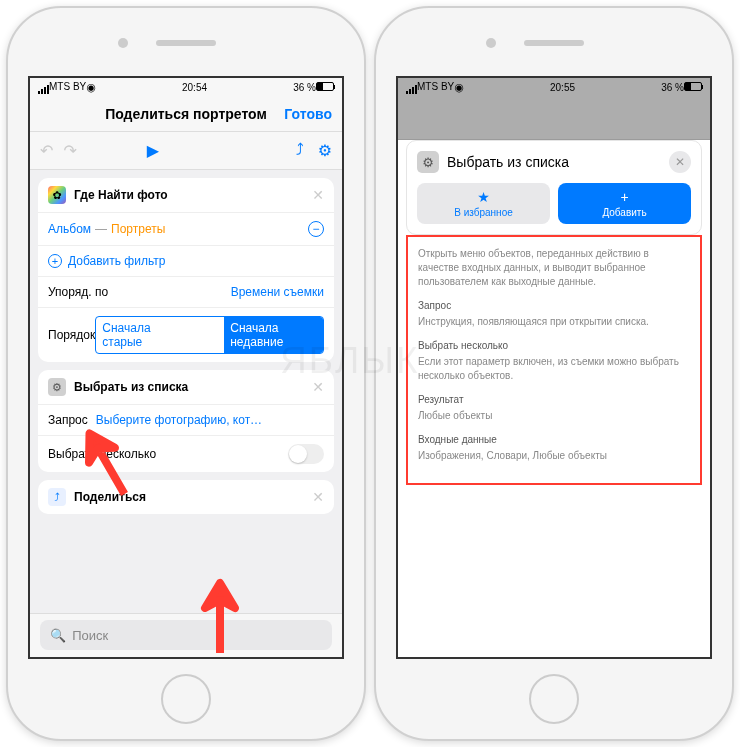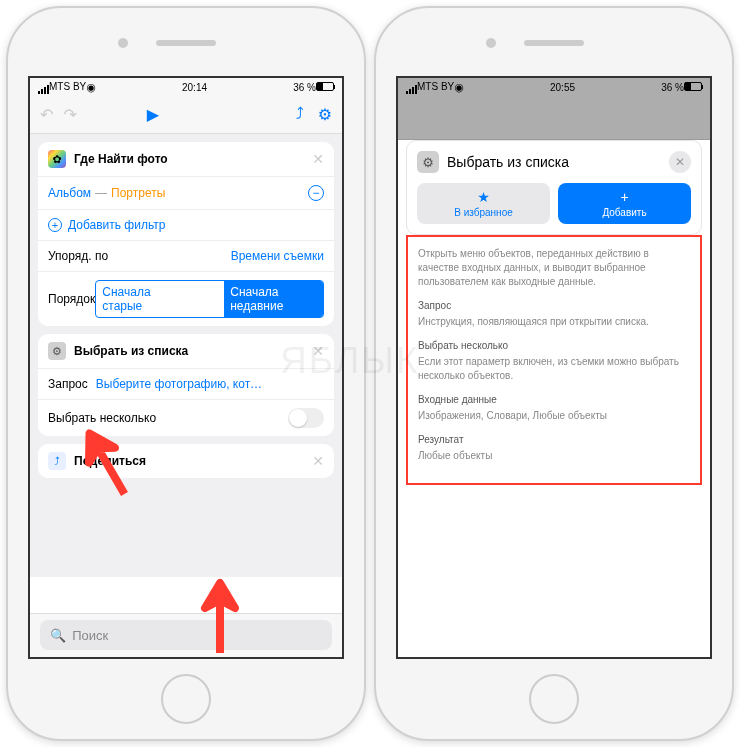--- a/index.html
+++ b/index.html
@@ -117,29 +117,33 @@
       <div class="status-left">
         <div class="signal-bars">
             <div class="bar b1"></div>
             <div class="bar b2"></div>
             <div class="bar b3"></div>
             <div class="bar b4"></div>
           </div>
         <span>MTS BY</span>
         <span class="wifi">◉</span>
       </div>
-      <span>20:14</span>
+      <span>20:54</span>
       <div class="status-right">
         <span>36 %</span>
         <div class="battery">
             <div class="battery-fill"></div>
           </div>
       </div>
     </div>
 
+    <div class="nav">
+      <span class="nav-title">Поделиться портретом</span>
+      <span class="nav-done">Готово</span>
+    </div>
 
     <div class="toolbar">
       <span class="tb-icon">↶</span>
       <span class="tb-icon">↷</span>
       <span class="tb-icon tb-play">▶</span>
       <div class="tb-right">
         <span class="tb-icon tb-share">⤴</span>
         <span class="tb-icon tb-settings">⚙</span>
       </div>
     </div>
@@ -267,20 +271,20 @@
             <span class="tab-icon">+</span>
             <span>Добавить</span>
           </div>
         </div>
       </div>
 
       <div class="info-box">
         <p>Открыть меню объектов, переданных действию в качестве входных данных, и выводит выбранное пользователем как выходные данные.</p>
         <p><strong>Запрос</strong><span>Инструкция, появляющаяся при открытии списка.</span></p>
         <p><strong>Выбрать несколько</strong><span>Если этот параметр включен, из съемки можно выбрать несколько объектов.</span></p>
+        <p><strong>Результат</strong><span>Любые объекты</span></p>
         <p><strong>Входные данные</strong><span>Изображения, Словари, Любые объекты</span></p>
-        <p><strong>Результат</strong><span>Любые объекты</span></p>
       </div>
     </div>
 
   </div>
   <div class="home-btn"></div>
 </div>
 
 </body></html>

